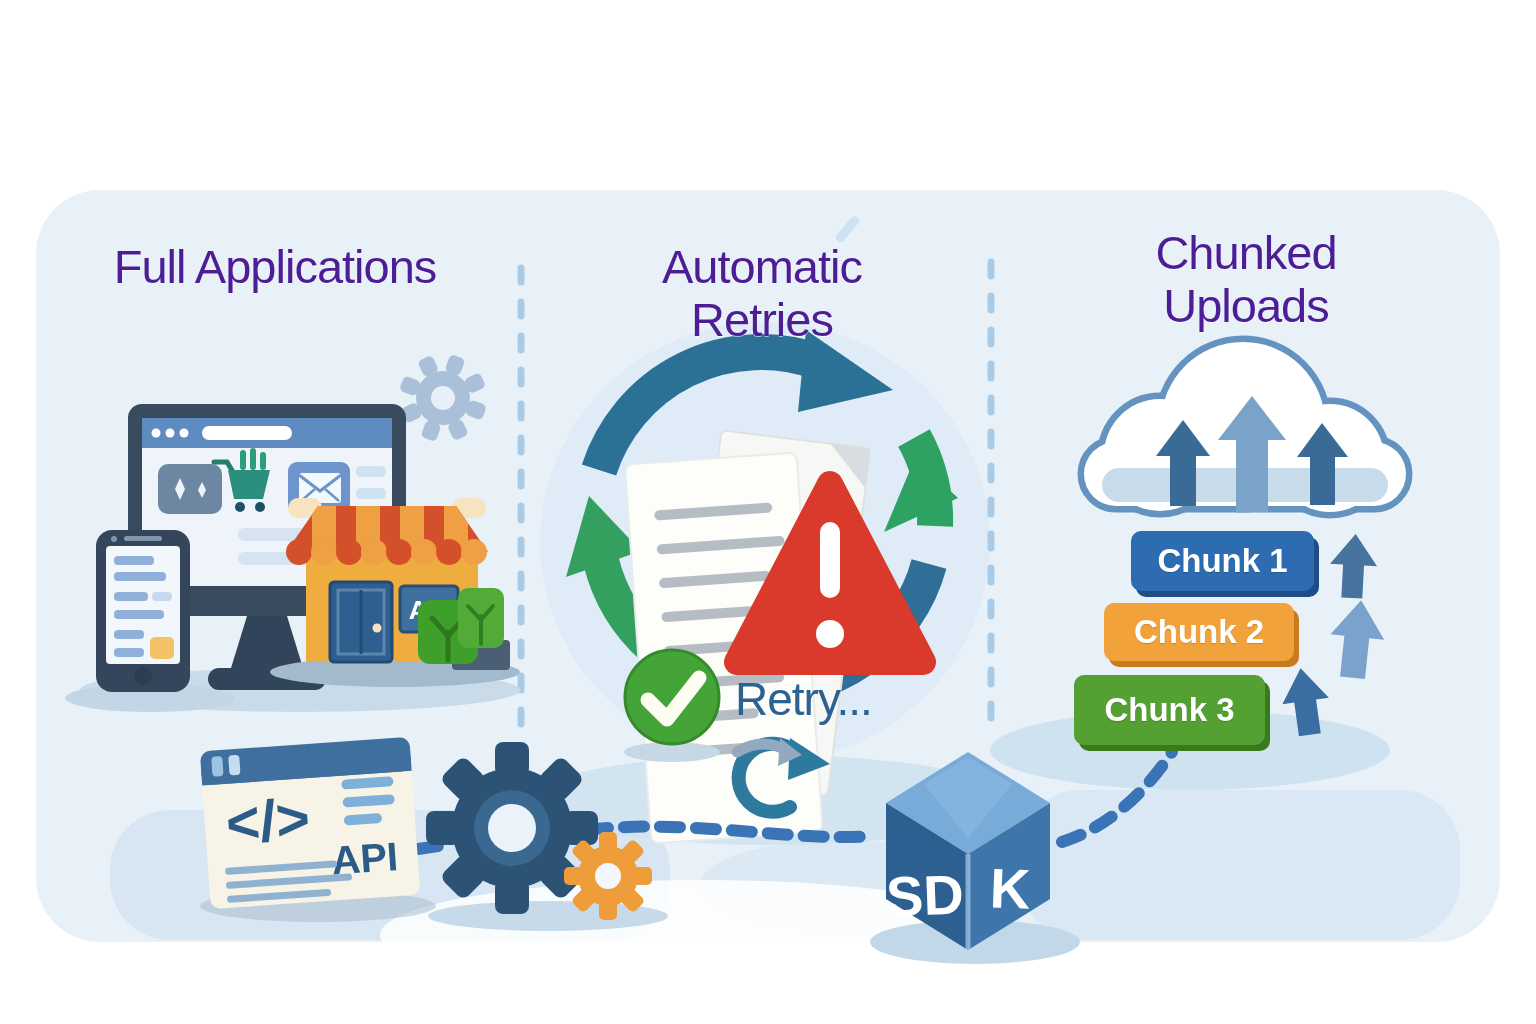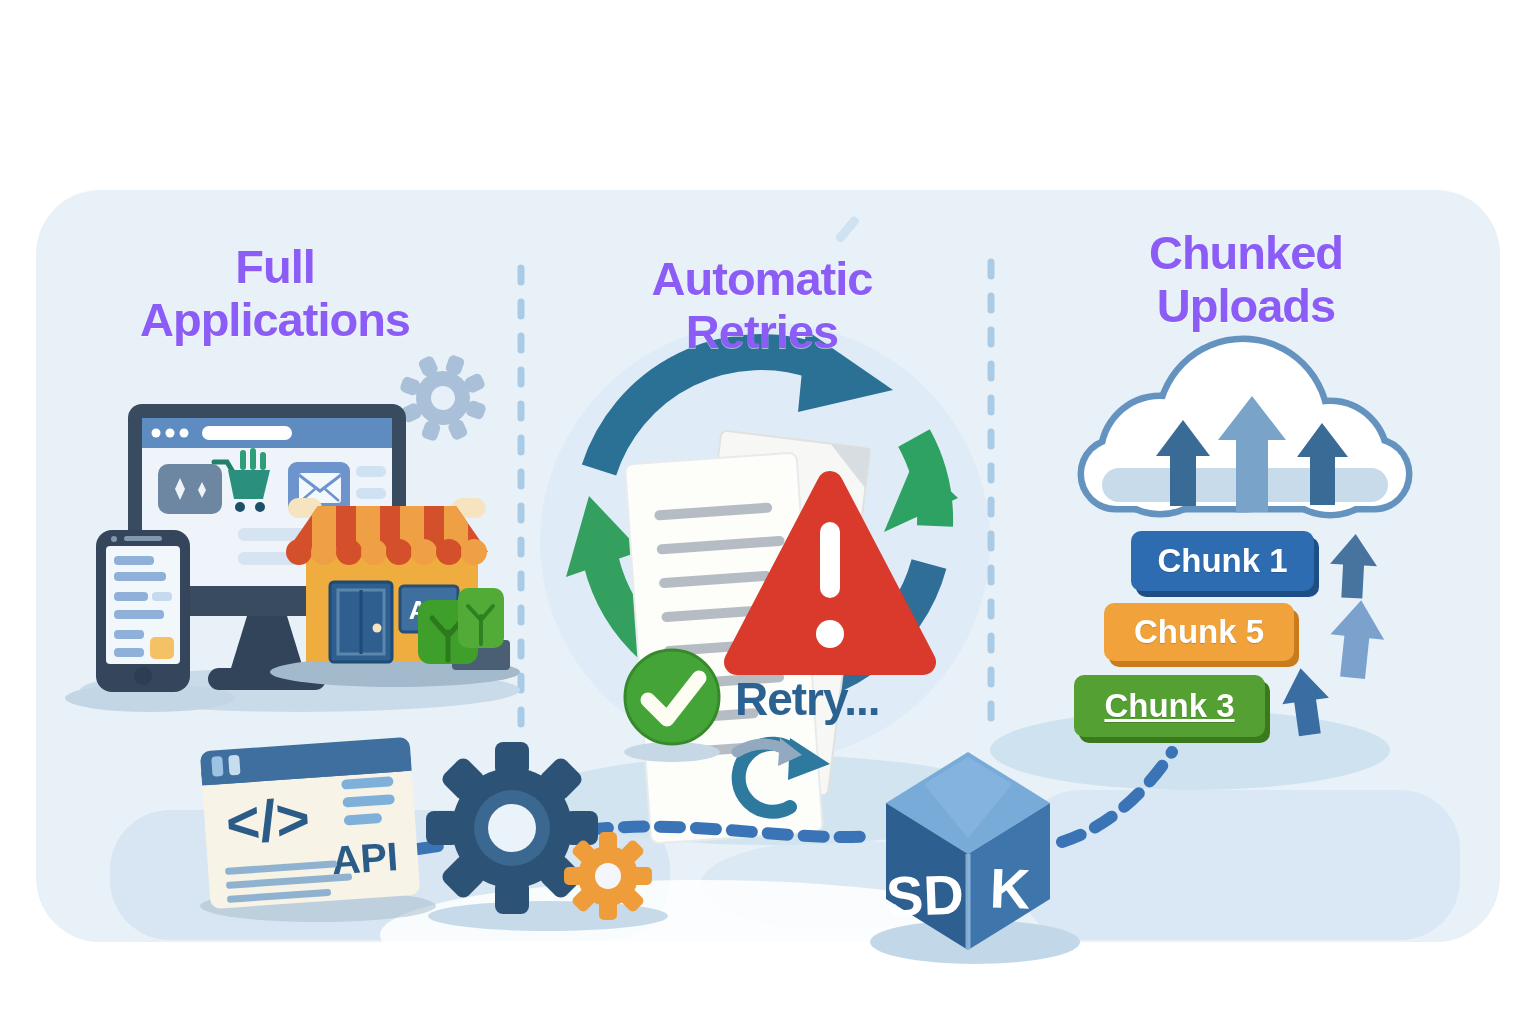--- a/index.html
+++ b/index.html
@@ -12,40 +12,40 @@
   .bg-band{left:36px;top:190px;width:1464px;height:752px;background:#e9f1f8;border-radius:64px;}
   .bg-halo-middle{left:540px;top:322px;width:450px;height:440px;background:#dfecf7;border-radius:50%;}
   .bg-blob-bottom-left{left:110px;top:810px;width:560px;height:130px;background:#d7e6f2;border-radius:60px;}
   .bg-blob-bottom-mid{left:700px;top:840px;width:280px;height:90px;background:#dbe9f4;border-radius:50%;}
   .bg-blob-bottom-right{left:1020px;top:790px;width:440px;height:150px;background:#d9e8f4;border-radius:60px;}
   .bg-white-sweep{left:380px;top:880px;width:640px;height:110px;background:#ffffff;border-radius:50%;opacity:.85;}
 
   .scene{left:0;top:0;width:1536px;height:1024px;}
 
   .heading{
-    color:#8b5cf6;font-weight:bold;font-size:47px;line-height:1.13;
+    color:#4c1d95;font-weight:normal;font-size:47px;line-height:1.13;
     text-align:center;letter-spacing:-1px;text-shadow:0 1px 0 rgba(255,255,255,.55);
   }
   .h-left{left:105px;top:240px;width:340px;}
-  .h-mid{left:592px;top:252px;width:340px;}
+  .h-mid{left:592px;top:240px;width:340px;}
   .h-right{left:1076px;top:226px;width:340px;}
 
   .retry-label{
-    left:735px;top:672px;width:220px;color:#2b6292;font-weight:bold;
+    left:735px;top:672px;width:220px;color:#2b6292;font-weight:normal;
     font-size:46px;letter-spacing:-1px;
   }
 
   .chunk{
     display:flex;align-items:center;justify-content:center;
     color:#ffffff;font-weight:bold;font-size:33px;border-radius:10px;
     text-shadow:0 1px 1px rgba(0,0,0,.18);
   }
   .chunk1{left:1131px;top:531px;width:183px;height:60px;background:#2e6cb2;box-shadow:5px 6px 0 #1d4e85;}
   .chunk2{left:1104px;top:603px;width:190px;height:58px;background:#f2a23b;box-shadow:5px 6px 0 #c87c1e;}
-  .chunk3{left:1074px;top:675px;width:191px;height:62px;background:#54a032;box-shadow:5px 6px 0 #3a7a1d;text-decoration:underline;}
+  .chunk3{left:1074px;top:675px;width:191px;height:70px;background:#54a032;box-shadow:5px 6px 0 #3a7a1d;}
 </style>
 </head>
 <body>
 
 <div class="stage">
 
   <div class="abs bg-band"></div>
   <div class="abs bg-halo-middle"></div>
   <div class="abs bg-blob-bottom-left"></div>
   <div class="abs bg-blob-bottom-mid"></div>
@@ -357,19 +357,19 @@
   <div class="abs heading h-left">Full Applications</div>
   <div class="abs heading h-mid">Automatic Retries</div>
   <div class="abs heading h-right">Chunked Uploads</div>
 
   <div class="abs retry-label">Retry...</div>
 
   <div class="abs chunk chunk1">
     <span>Chunk 1</span>
   </div>
   <div class="abs chunk chunk2">
-    <span>Chunk 5</span>
+    <span>Chunk 2</span>
   </div>
   <div class="abs chunk chunk3">
     <span>Chunk 3</span>
   </div>
 
 </div>
 
 </body></html>

